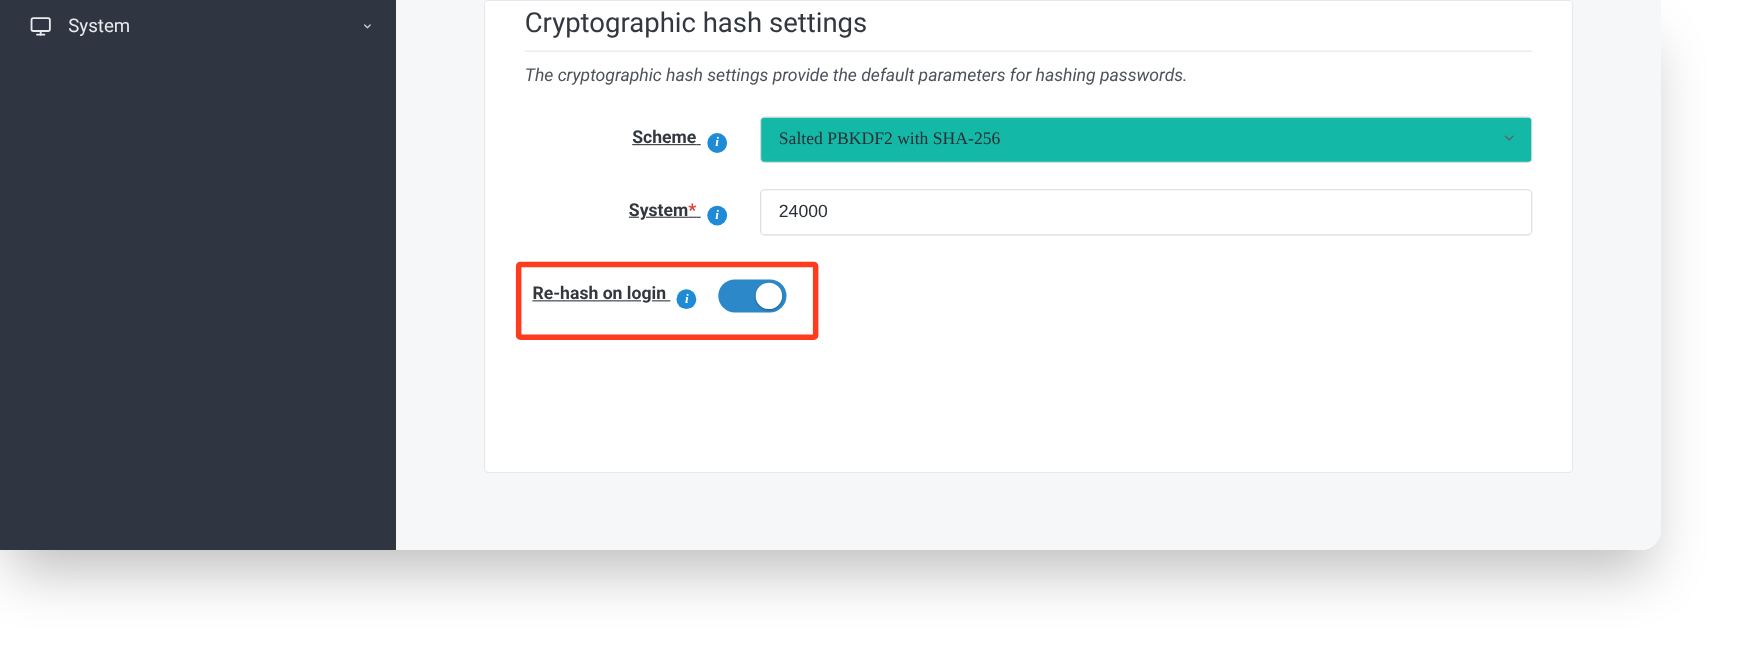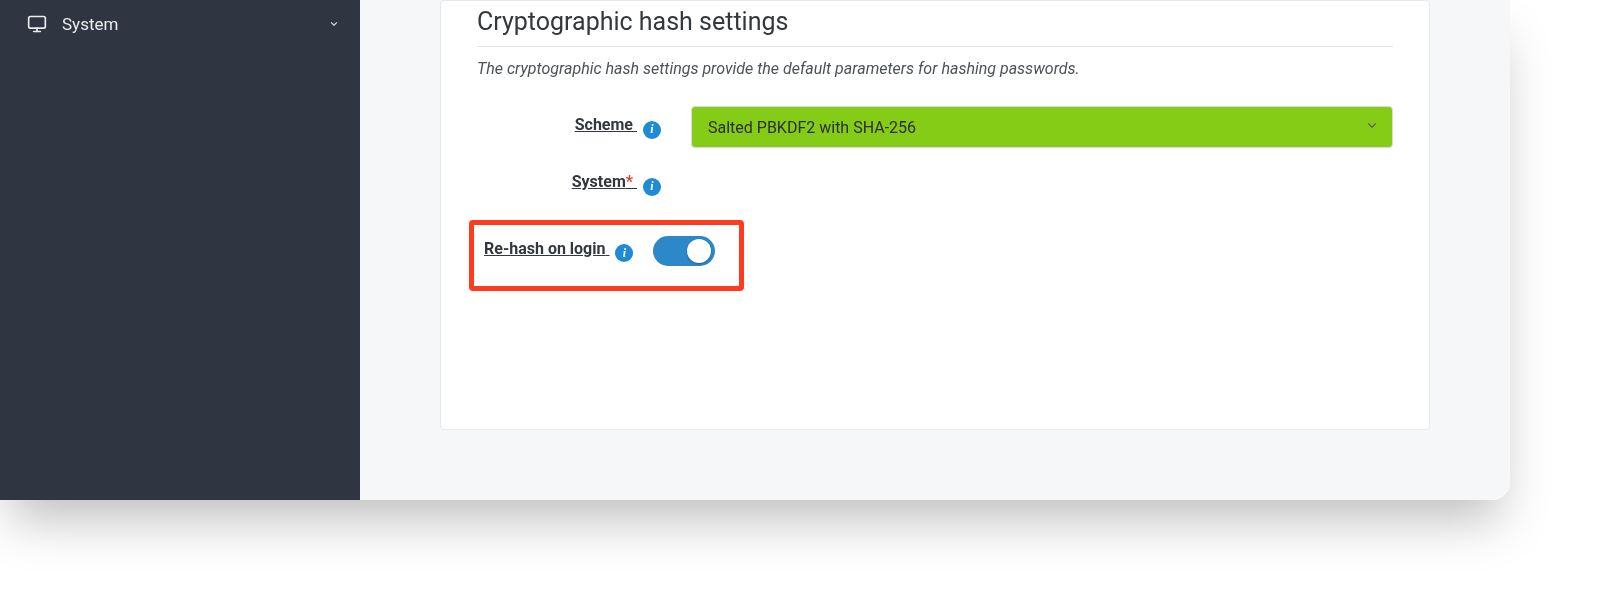--- a/index.html
+++ b/index.html
@@ -131,29 +131,30 @@
     vertical-align: -3px;
   }
   .form-control-wrap { flex: 1; padding-left: 24px; }
 
   .select {
     position: relative;
     width: 100%;
   }
   .select-box {
     width: 100%;
-    background: #84cc16;
+    background: #14b8a6;
     border: 1px solid #d8dbe0;
     border-radius: 4px;
     height: 42px;
     padding: 0 40px 0 16px;
     font-size: 16px;
     color: #2b2f36;
     display: flex; align-items: center;
     cursor: pointer;
+    font-family: Liberation Serif, serif;
   }
   .select-caret {
     position: absolute; right: 14px; top: 50%;
     transform: translateY(-50%);
     color: #5a6069; font-size: 12px;
     pointer-events: none;
   }
 
   .text-input {
     width: 100%;
@@ -244,20 +245,23 @@
             </span>
           </div>
         </div>
       </div>
 
       <div class="form-row">
         <label class="form-label">
           <span>System</span><span class="req">*</span>
           <span class="info-icon">i</span>
         </label>
+        <div class="form-control-wrap">
+          <input class="text-input" type="text" value="24000" style="">
+        </div>
       </div>
 
       <div class="form-row">
         <div class="highlight-box">
           <label class="form-label">
             <span>Re-hash on login</span>
             <span class="info-icon">i</span>
           </label>
           <div class="toggle">
             <div class="knob"></div>

